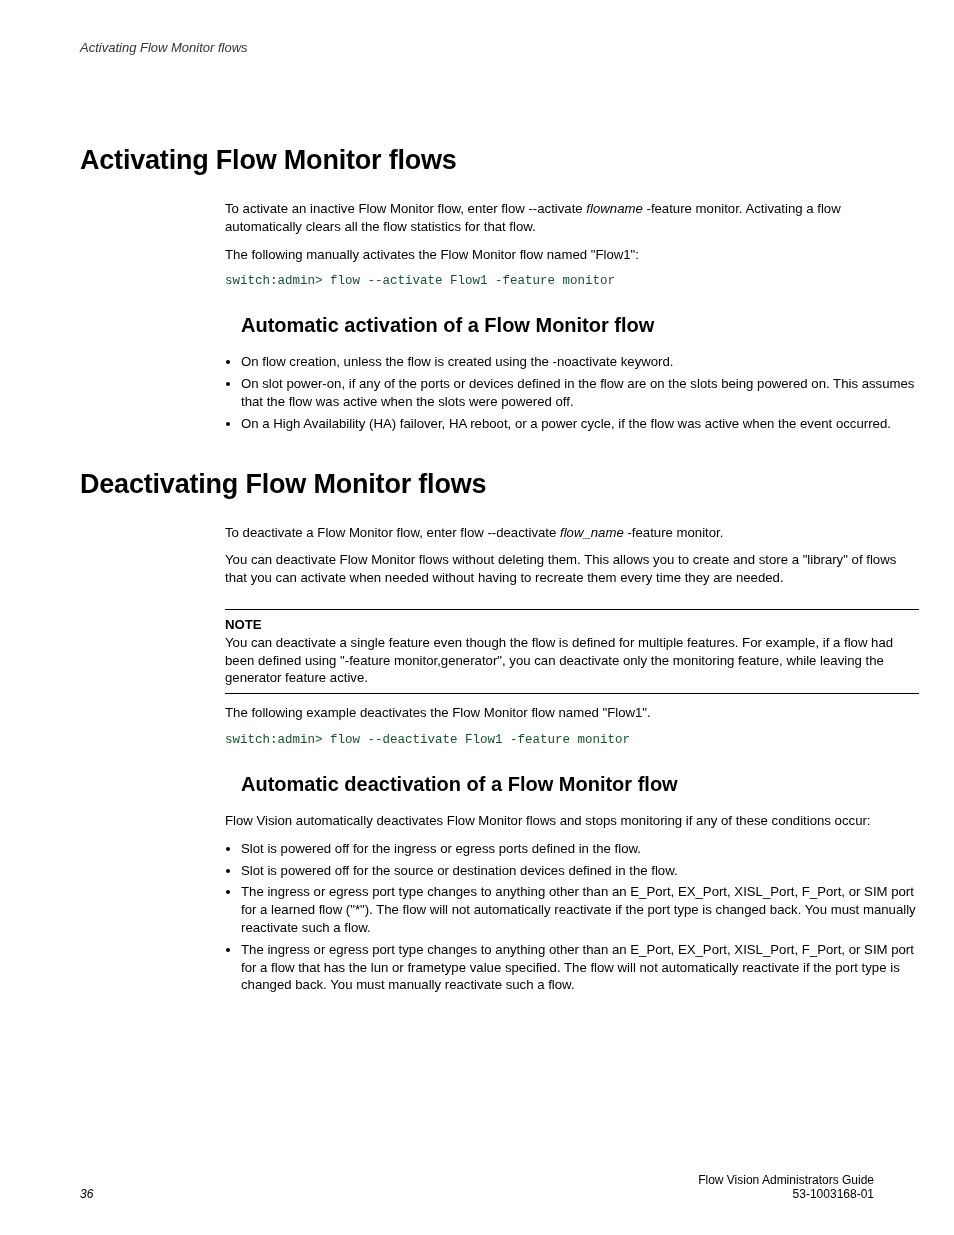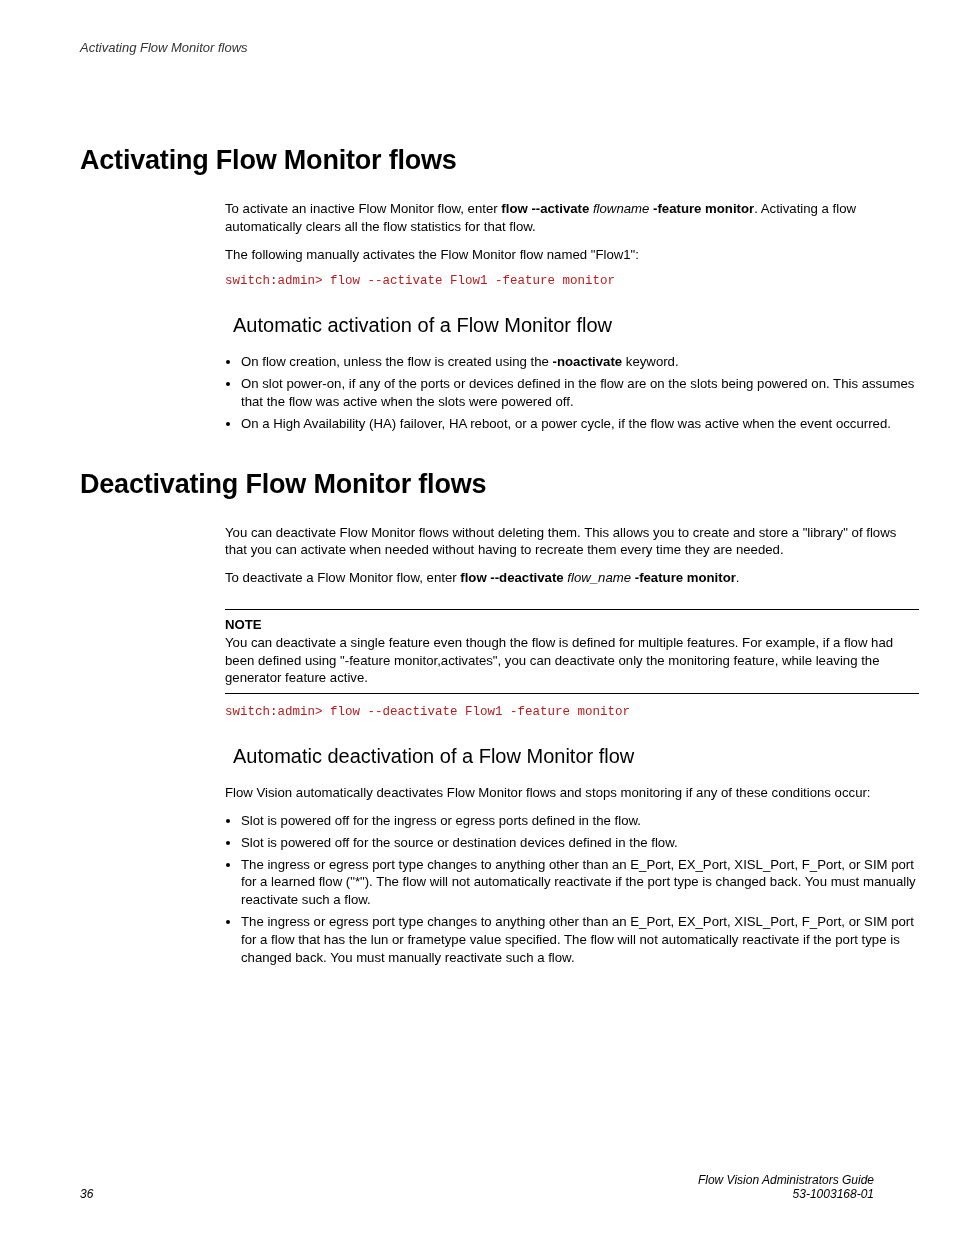--- a/index.html
+++ b/index.html
@@ -33,64 +33,63 @@
     margin-left: 145px;
     font-size: 13.2px;
     line-height: 1.35;
   }
   .body-block p {
     margin: 0 0 10px 0;
   }
   .code-line {
     font-family: "Courier New", monospace;
     font-size: 12.5px;
-    color: #b91c1c;
+    color: #14532d;
     margin: 4px 0 22px 0;
     white-space: pre;
   }
   h2.sub-title {
     font-family: "Arial Black", Arial, sans-serif;
-    font-weight: 400;
+    font-weight: 700;
     font-size: 20px;
-    margin: 22px 0 14px 8px;
+    margin: 22px 0 14px 16px;
   }
   ul.bullets {
     margin: 4px 0 10px 0;
     padding-left: 16px;
   }
   ul.bullets li {
     margin-bottom: 4px;
   }
   .note-box {
     border-top: 1.5px solid #000;
     border-bottom: 1.5px solid #000;
     padding: 6px 0;
     margin: 22px 0 10px 0;
   }
   .note-label {
     font-weight: bold;
   }
-  .bold { font-weight: bold; }
+  .bold { font-weight: normal; }
   .italic { font-style: italic; }
   .footer {
     position: absolute;
     bottom: 34px;
     left: 80px;
     right: 80px;
     display: flex;
     justify-content: space-between;
     align-items: flex-end;
     font-size: 12px;
   }
   .footer-left {
     font-style: italic;
   }
   .footer-right {
     text-align: right;
-    font-style: italic;
   }
 </style>
 </head>
 <body>
 
 <div class="page">
   <div class="running-header">Activating Flow Monitor flows</div>
 
   <h1 class="section-title">Activating Flow Monitor flows</h1>
 
@@ -107,30 +106,31 @@
         <span>On flow creation, unless the flow is created using the </span><span class="bold">-noactivate</span><span> keyword.</span>
       </li>
       <li>On slot power-on, if any of the ports or devices defined in the flow are on the slots being powered on. This assumes that the flow was active when the slots were powered off.</li>
       <li>On a High Availability (HA) failover, HA reboot, or a power cycle, if the flow was active when the event occurred.</li>
     </ul>
   </div>
 
   <h1 class="section-title" style="margin-top:36px;">Deactivating Flow Monitor flows</h1>
 
   <div class="body-block">
-    <p>You can deactivate Flow Monitor flows without deleting them. This allows you to create and store a "library" of flows that you can activate when needed without having to recreate them every time they are needed.</p>
     <p>
       <span>To deactivate a Flow Monitor flow, enter </span><span class="bold">flow --deactivate</span><span class="italic"> flow_name </span><span class="bold">-feature monitor</span><span>.</span>
     </p>
+    <p>You can deactivate Flow Monitor flows without deleting them. This allows you to create and store a "library" of flows that you can activate when needed without having to recreate them every time they are needed.</p>
 
     <div class="note-box">
       <div class="note-label">NOTE</div>
-      <div>You can deactivate a single feature even though the flow is defined for multiple features. For example, if a flow had been defined using "-feature monitor,activates", you can deactivate only the monitoring feature, while leaving the generator feature active.</div>
+      <div>You can deactivate a single feature even though the flow is defined for multiple features. For example, if a flow had been defined using "-feature monitor,generator", you can deactivate only the monitoring feature, while leaving the generator feature active.</div>
     </div>
 
+    <p>The following example deactivates the Flow Monitor flow named "Flow1".</p>
     <div class="code-line">switch:admin&gt; flow --deactivate Flow1 -feature monitor</div>
 
     <h2 class="sub-title">Automatic deactivation of a Flow Monitor flow</h2>
     <p>Flow Vision automatically deactivates Flow Monitor flows and stops monitoring if any of these conditions occur:</p>
     <ul class="bullets">
       <li>Slot is powered off for the ingress or egress ports defined in the flow.</li>
       <li>Slot is powered off for the source or destination devices defined in the flow.</li>
       <li>The ingress or egress port type changes to anything other than an E_Port, EX_Port, XISL_Port, F_Port, or SIM port for a learned flow ("*"). The flow will not automatically reactivate if the port type is changed back. You must manually reactivate such a flow.</li>
       <li>The ingress or egress port type changes to anything other than an E_Port, EX_Port, XISL_Port, F_Port, or SIM port for a flow that has the lun or frametype value specified. The flow will not automatically reactivate if the port type is changed back. You must manually reactivate such a flow.</li>
     </ul>

